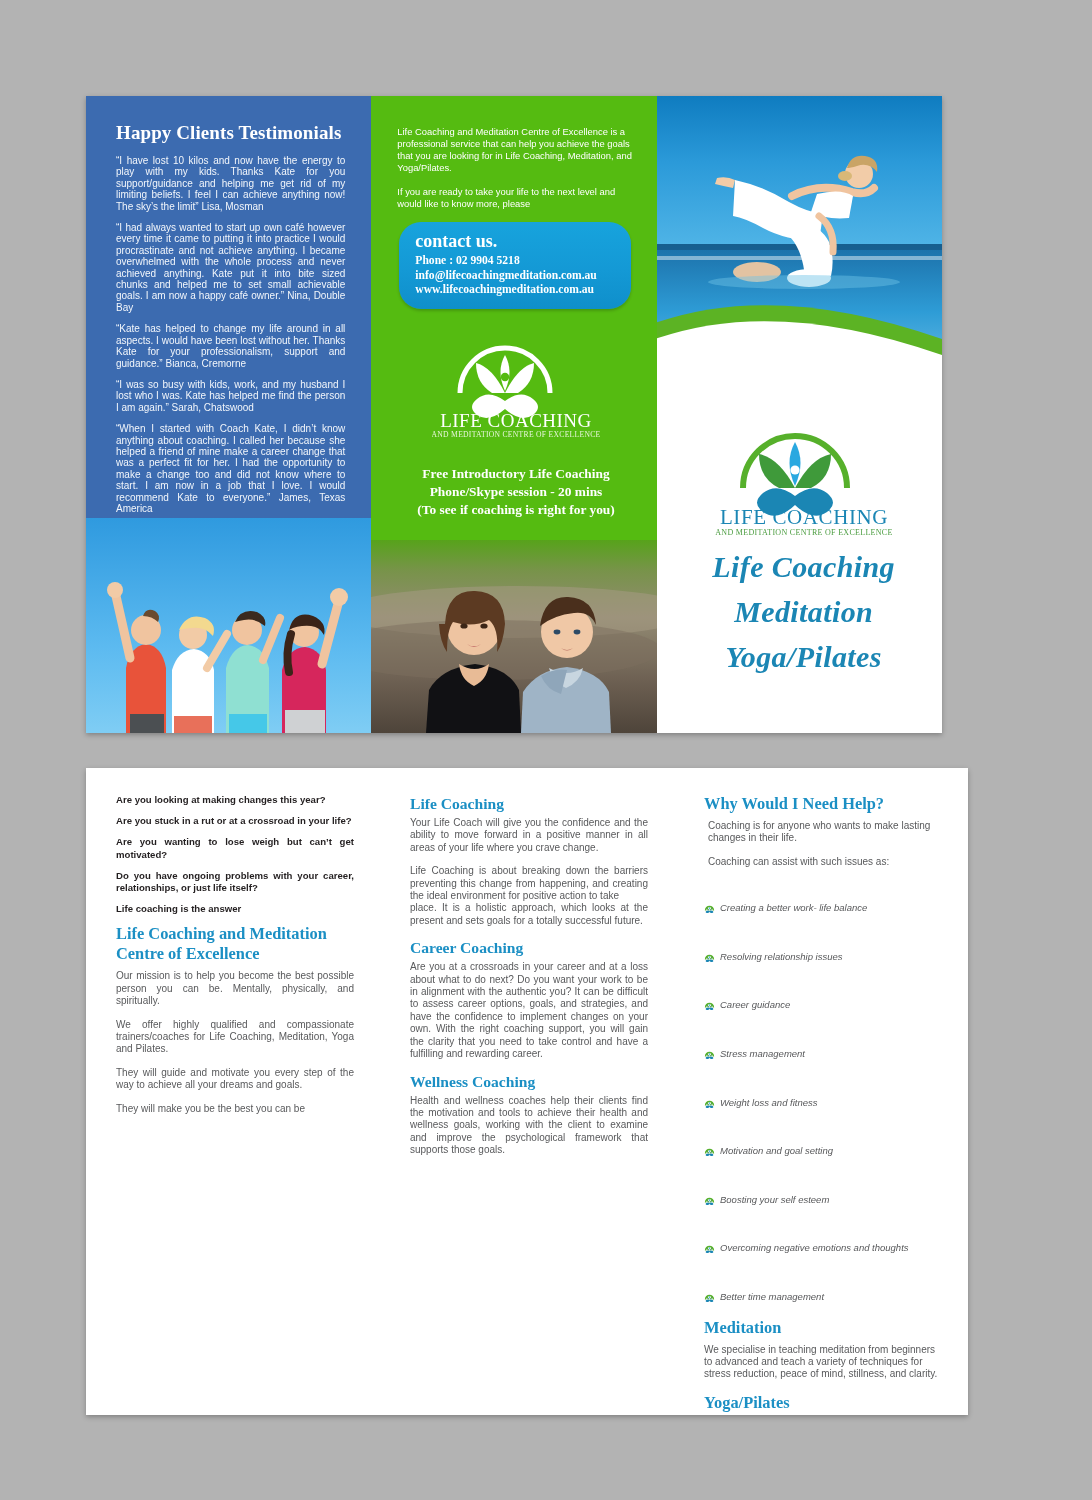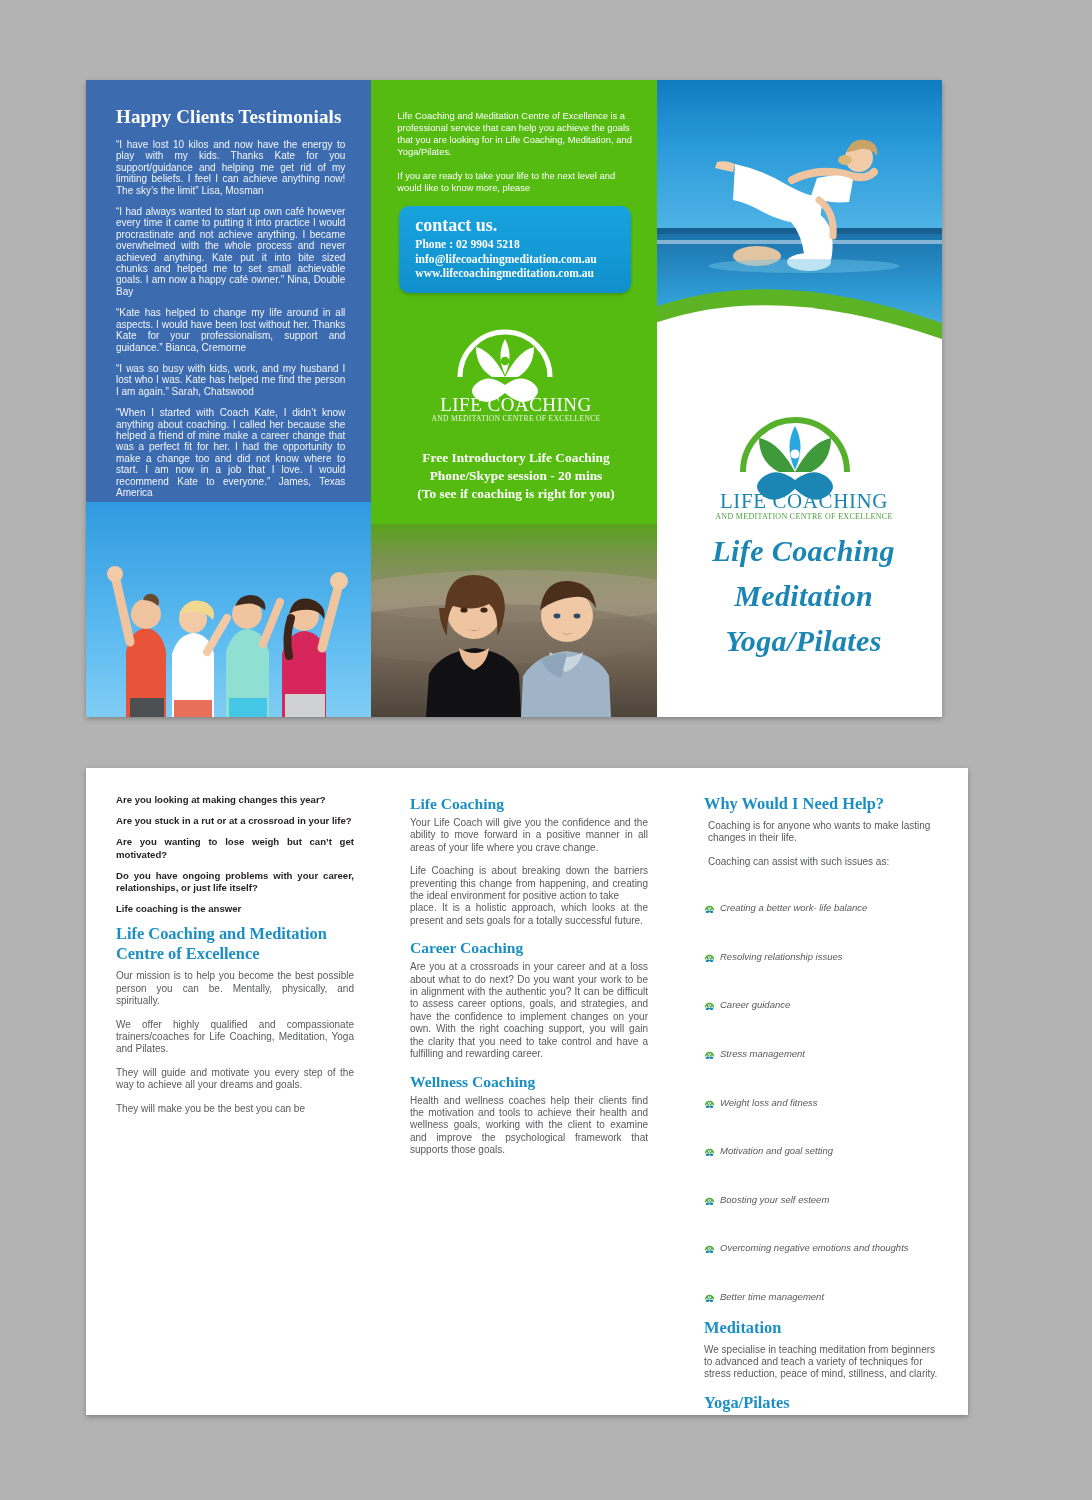--- a/index.html
+++ b/index.html
@@ -12,21 +12,21 @@
   }
 
   
   .sheet {
     position: absolute;
     background: #ffffff;
     box-shadow: 0 2px 5px rgba(0,0,0,0.28);
     display: flex;
     overflow: hidden;
   }
-  #sheet-front { left: 86px; top: 80px; width: 856px; height: 637px; }
+  #sheet-front { left: 86px; top: 96px; width: 856px; height: 637px; }
   #sheet-inner { left: 86px; top: 768px; width: 882px; height: 647px; flex-direction: row; }
 
   .panel { position: relative; overflow: hidden; height: 100%; }
   .panel-third { width: 294px; }
 
   
   #panel-testimonials { background: #3c6bb0; color: #ffffff; }
   .testi-inner { padding: 26px 26px 0 30px; }
   .testi-title {
     font-family: "Liberation Serif", serif;
@@ -53,21 +53,21 @@
 
   
   #panel-green { background: #55bb11; color: #ffffff; }
   .green-inner { padding: 30px 22px 0 26px; }
   .green-copy {
     font-size: 9.4px; line-height: 12px; color: #ffffff; margin-bottom: 12px;
   }
   .contact-box {
     margin: 10px 4px 0 2px;
     background: linear-gradient(to bottom, #17a3dd 0%, #1499d5 55%, #0f8fcb 100%);
-    border-radius: 10px;
+    border-radius: 22px;
     padding: 9px 16px 11px 16px;
     box-shadow: 0 2px 3px rgba(0,0,0,0.18);
   }
   .contact-title {
     font-family: "Liberation Serif", serif; font-weight: bold;
     font-size: 18px; color: #ffffff; margin-bottom: 2px;
   }
   .contact-line {
     font-family: "Liberation Serif", serif; font-weight: bold;
     font-size: 11.6px; color: #ffffff; line-height: 14.5px;

